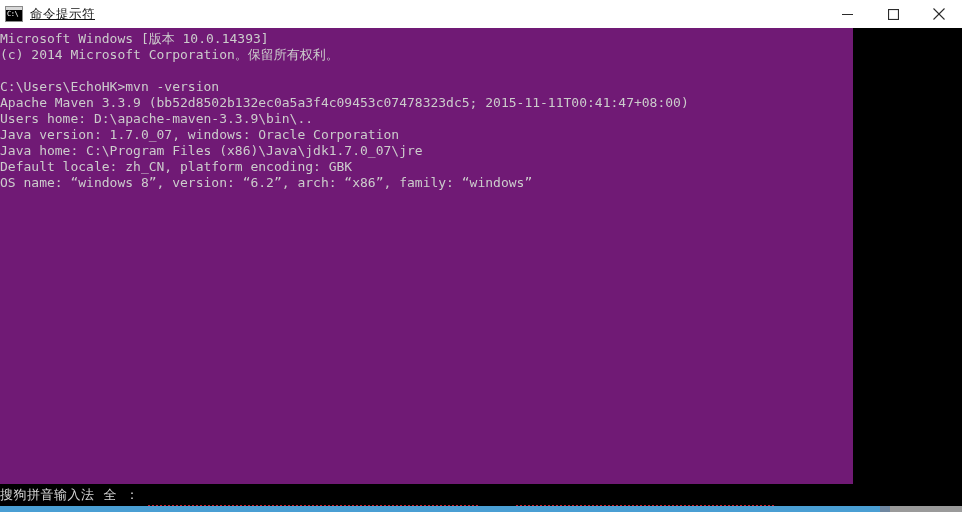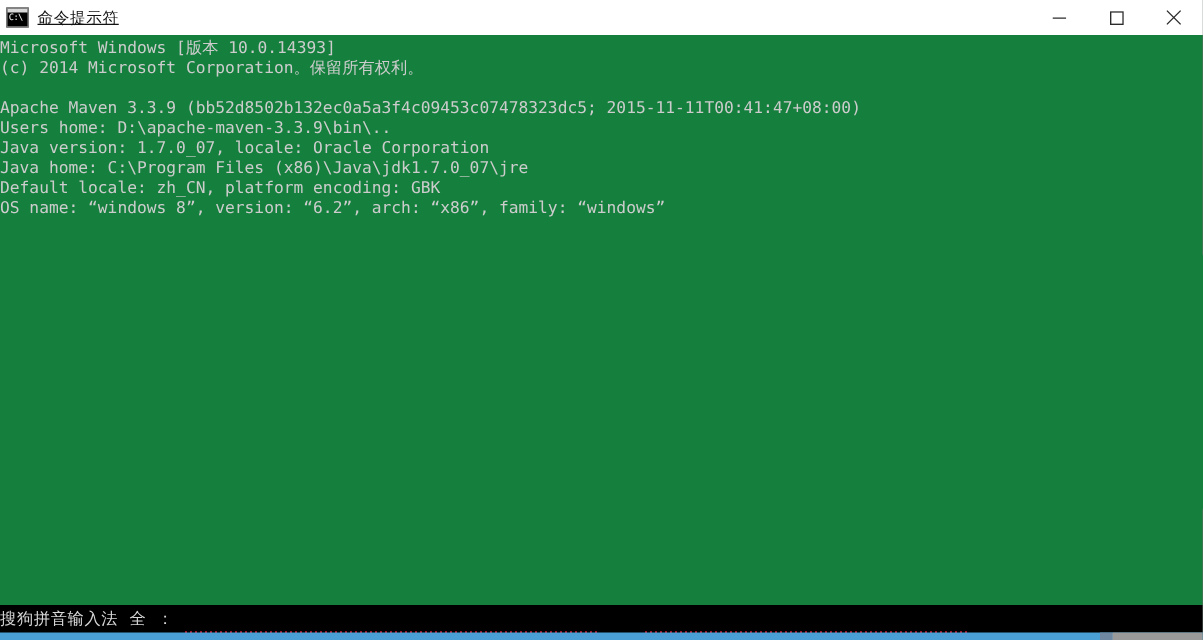--- a/index.html
+++ b/index.html
@@ -85,23 +85,23 @@
     justify-content: center;
     background: #ffffff;
   }
   .win-btn svg { display: block; }
 
   
   .console {
     position: absolute;
     left: 0;
     top: 28px;
-    width: 962px;
+    width: 853px;
     height: 456px;
-    background: #15803d;
+    background: #701a75;
     overflow: hidden;
   }
   .console-inner {
     padding: 3px 0 0 0;
   }
   .cline {
     font-family: "DejaVu Sans Mono", monospace;
     font-size: 13px;
     line-height: 16px;
     height: 16px;
@@ -232,23 +232,24 @@
         </svg>
       </div>
     </div>
   </div>
 
   <div class="console">
     <div class="console-inner">
       <div class="cline">Microsoft Windows [版本 10.0.14393]</div>
       <div class="cline">(c) 2014 Microsoft Corporation。保留所有权利。</div>
       <div class="cline blank"></div>
+      <div class="cline">C:\Users\EchoHK&gt;mvn -version</div>
       <div class="cline">Apache Maven 3.3.9 (bb52d8502b132ec0a5a3f4c09453c07478323dc5; 2015-11-11T00:41:47+08:00)</div>
       <div class="cline">Users home: D:\apache-maven-3.3.9\bin\..</div>
-      <div class="cline">Java version: 1.7.0_07, locale: Oracle Corporation</div>
+      <div class="cline">Java version: 1.7.0_07, windows: Oracle Corporation</div>
       <div class="cline">Java home: C:\Program Files (x86)\Java\jdk1.7.0_07\jre</div>
       <div class="cline">Default locale: zh_CN, platform encoding: GBK</div>
       <div class="cline">OS name: “windows 8”, version: “6.2”, arch: “x86”, family: “windows”</div>
       <div class="cline blank"></div>
     </div>
   </div>
 
   <div class="watermark">http://blog.csdn.net/hk490871360</div>
 
   <div class="ime-bar">

